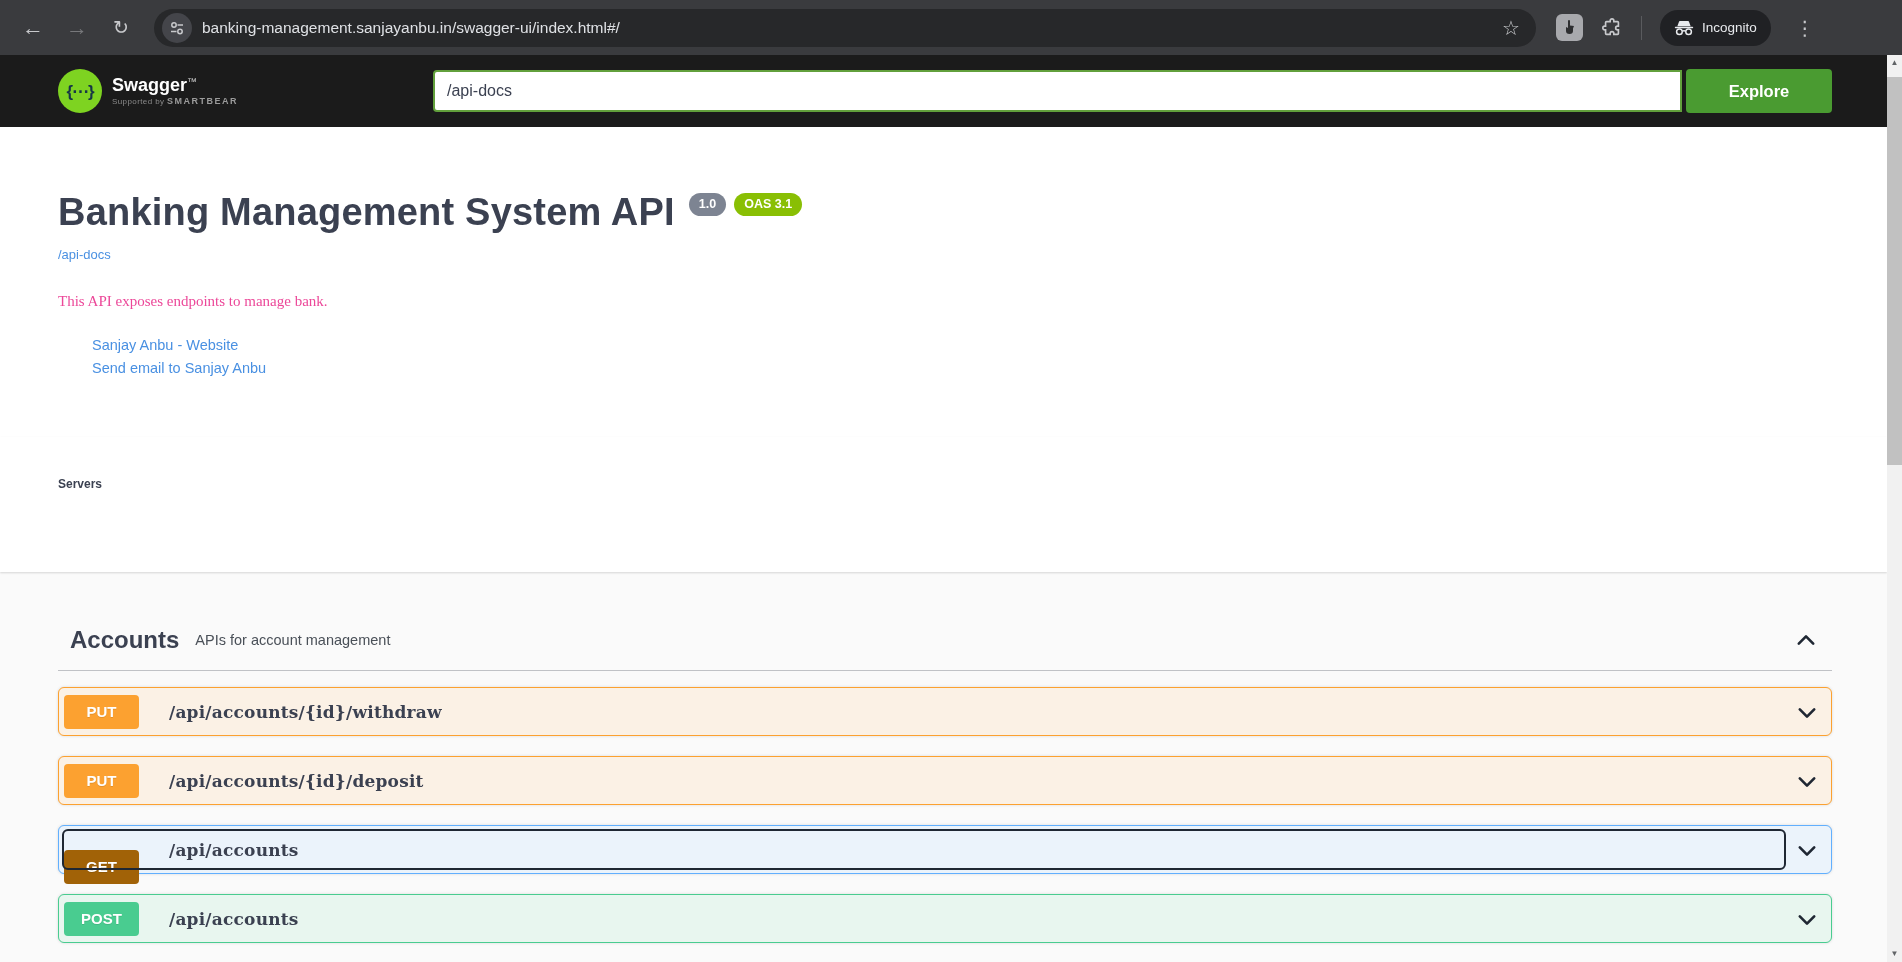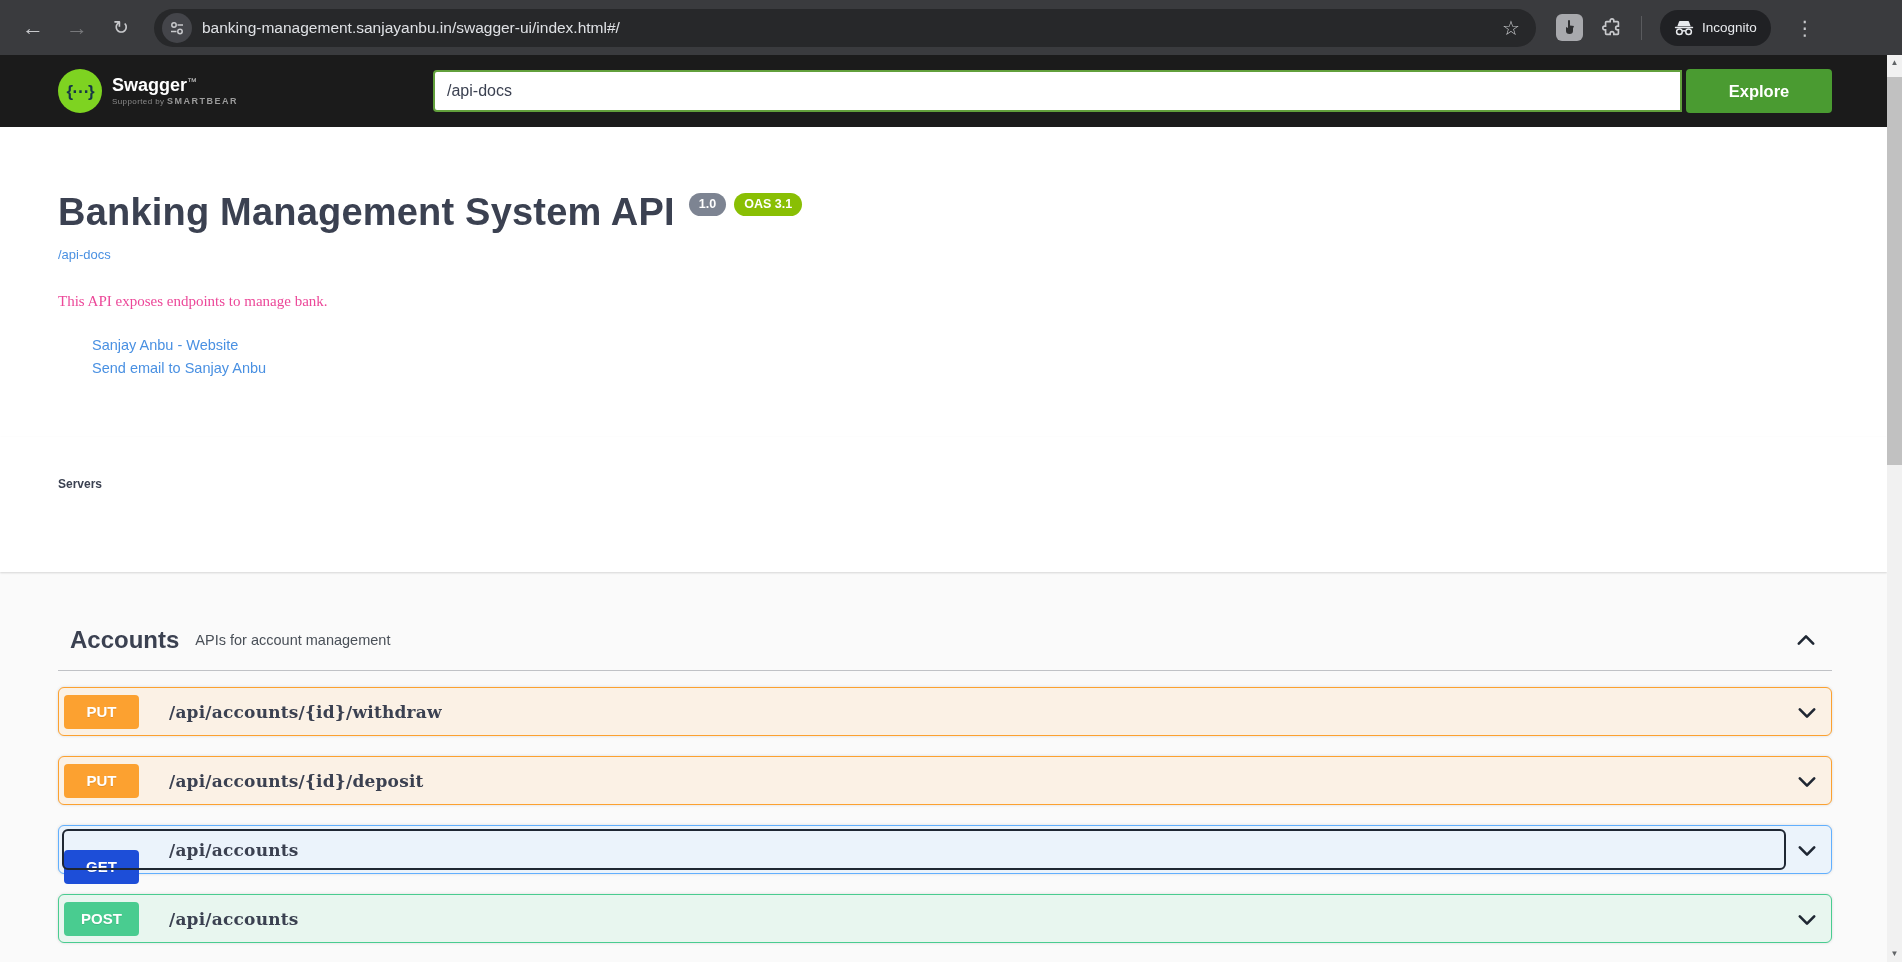--- a/index.html
+++ b/index.html
@@ -280,21 +280,21 @@
     <span class="op-path">/api/accounts/{id}/deposit</span>
     <span class="op-chevron">
       <svg width="24" height="24" viewBox="0 0 20 20">
               <path d="M4 7 L10 13 L16 7" fill="none" stroke="#1f2733" stroke-width="2.2" stroke-linecap="round" stroke-linejoin="round"></path>
             </svg>
     </span>
 
   </div>
 
   <div class="op-row focused" style="background: rgb(235, 243, 251); border-color: rgb(97, 175, 254);">
-    <span class="op-badge" style="background: #1d4ed8; margin-top: 34px;">GET</span>
+    <span class="op-badge" style="background: #a16207; margin-top: 34px;">GET</span>
     <span class="op-path">/api/accounts</span>
     <span class="op-chevron">
       <svg width="24" height="24" viewBox="0 0 20 20">
               <path d="M4 7 L10 13 L16 7" fill="none" stroke="#1f2733" stroke-width="2.2" stroke-linecap="round" stroke-linejoin="round"></path>
             </svg>
     </span>
     <span class="focus-ring"></span>
   </div>
 
   <div class="op-row" style="background: rgb(232, 246, 239); border-color: rgb(73, 204, 144);">

